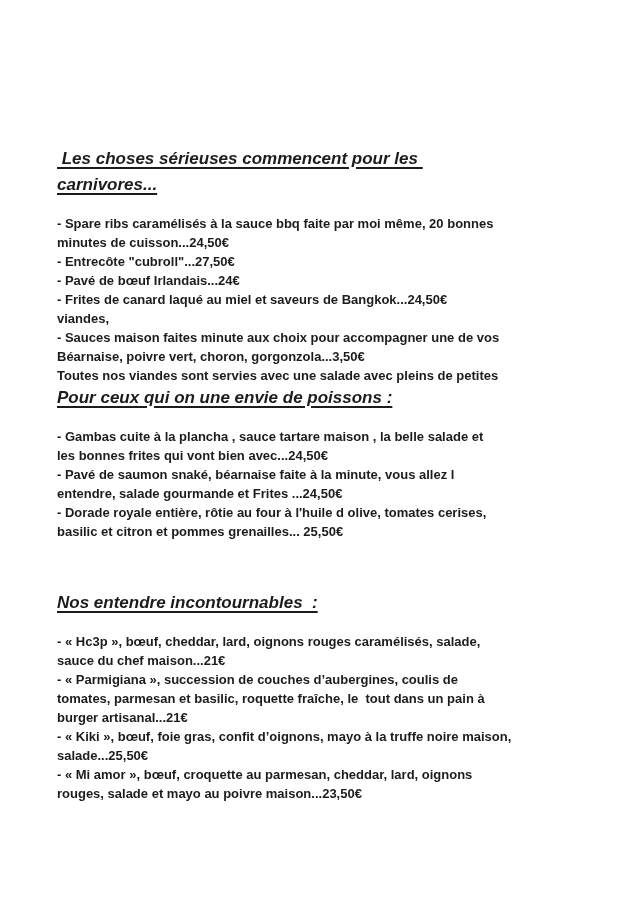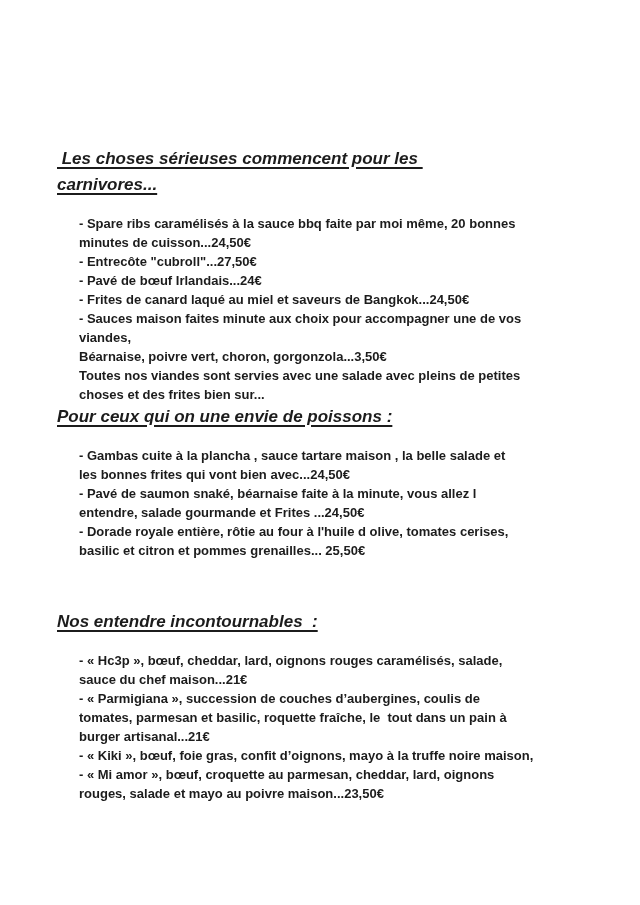--- a/index.html
+++ b/index.html
@@ -33,46 +33,44 @@
     text-underline-offset: 3px;
   }
   .section-body {
     margin: 0;
   }
   .menu-line {
     font-size: 13px;
     line-height: 19px;
     font-weight: bold;
     white-space: pre;
-    margin-left: 22px;
   }
   .sec-poissons .heading { }
   .sec-burgers .heading { margin-top: 49px; }
 </style>
 </head>
 <body>
 
 <div class="page">
 
   <section class="sec-carnivores">
     <h2 class="heading">
       <span class="hline"> Les choses sérieuses commencent pour les </span>
       <span class="hline">carnivores...</span>
     </h2>
     <div class="section-body">
       <div class="menu-line">- Spare ribs caramélisés à la sauce bbq faite par moi même, 20 bonnes</div>
       <div class="menu-line">minutes de cuisson...24,50€</div>
       <div class="menu-line">- Entrecôte "cubroll"...27,50€</div>
       <div class="menu-line">- Pavé de bœuf Irlandais...24€</div>
       <div class="menu-line">- Frites de canard laqué au miel et saveurs de Bangkok...24,50€</div>
+      <div class="menu-line">viandes,</div>
       <div class="menu-line">- Sauces maison faites minute aux choix pour accompagner une de vos</div>
-      <div class="menu-line">viandes,</div>
       <div class="menu-line">Béarnaise, poivre vert, choron, gorgonzola...3,50€</div>
       <div class="menu-line">Toutes nos viandes sont servies avec une salade avec pleins de petites</div>
-      <div class="menu-line">choses et des frites bien sur...</div>
     </div>
   </section>
 
   <section class="sec-poissons">
     <h2 class="heading">
       <span class="hline">Pour ceux qui on une envie de poissons :</span>
     </h2>
     <div class="section-body">
       <div class="menu-line">- Gambas cuite à la plancha , sauce tartare maison , la belle salade et</div>
       <div class="menu-line">les bonnes frites qui vont bien avec...24,50€</div>
@@ -87,18 +85,19 @@
     <h2 class="heading">
       <span class="hline">Nos entendre incontournables  :</span>
     </h2>
     <div class="section-body">
       <div class="menu-line">- « Hc3p », bœuf, cheddar, lard, oignons rouges caramélisés, salade,</div>
       <div class="menu-line">sauce du chef maison...21€</div>
       <div class="menu-line">- « Parmigiana », succession de couches d’aubergines, coulis de</div>
       <div class="menu-line">tomates, parmesan et basilic, roquette fraîche, le  tout dans un pain à</div>
       <div class="menu-line">burger artisanal...21€</div>
       <div class="menu-line">- « Kiki », bœuf, foie gras, confit d’oignons, mayo à la truffe noire maison,</div>
+      <div class="menu-line">salade...25,50€</div>
       <div class="menu-line">- « Mi amor », bœuf, croquette au parmesan, cheddar, lard, oignons</div>
       <div class="menu-line">rouges, salade et mayo au poivre maison...23,50€</div>
     </div>
   </section>
 
 </div>
 
 </body></html>

